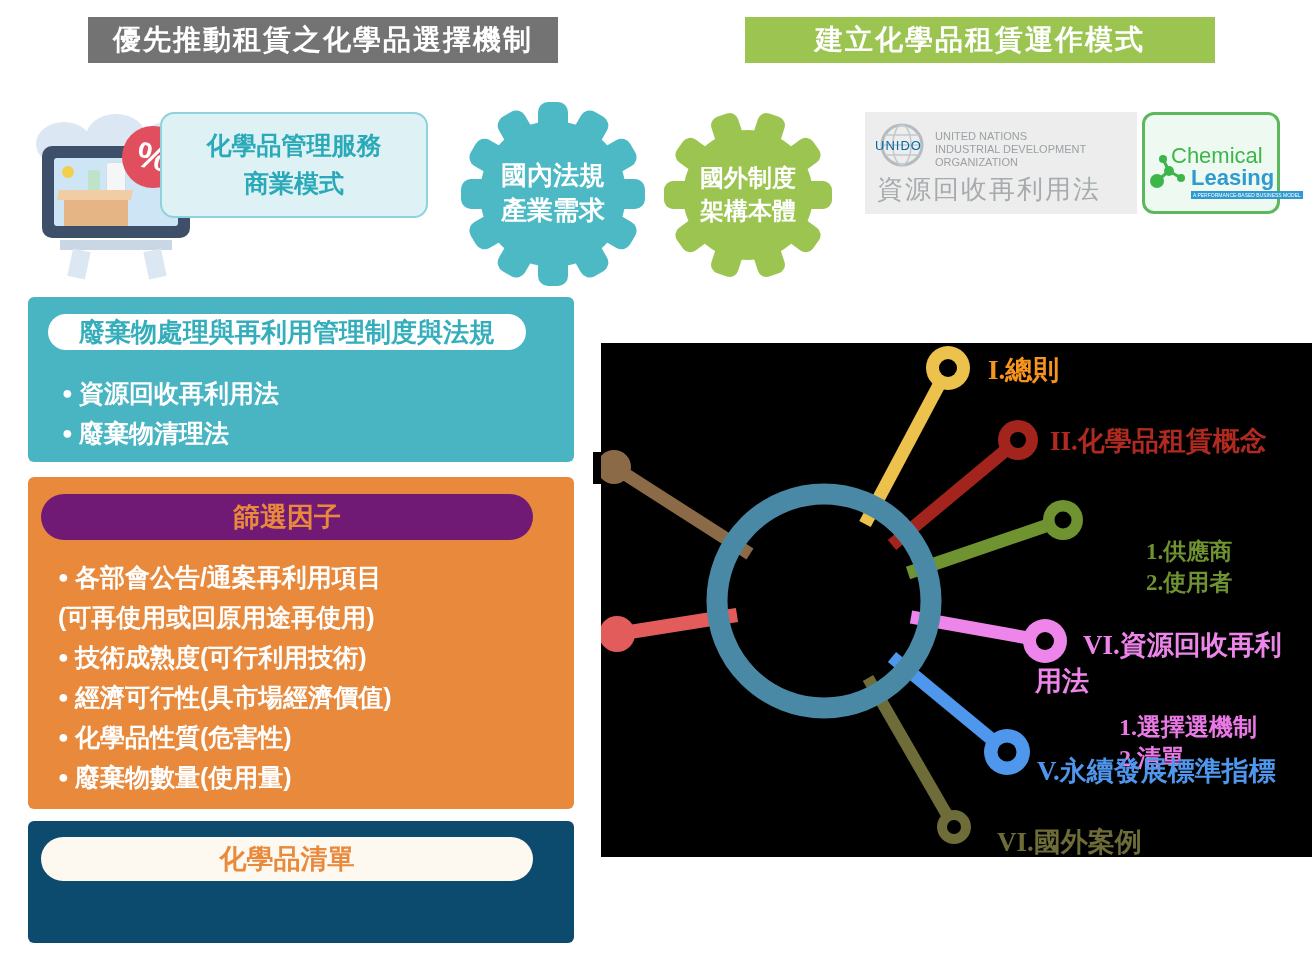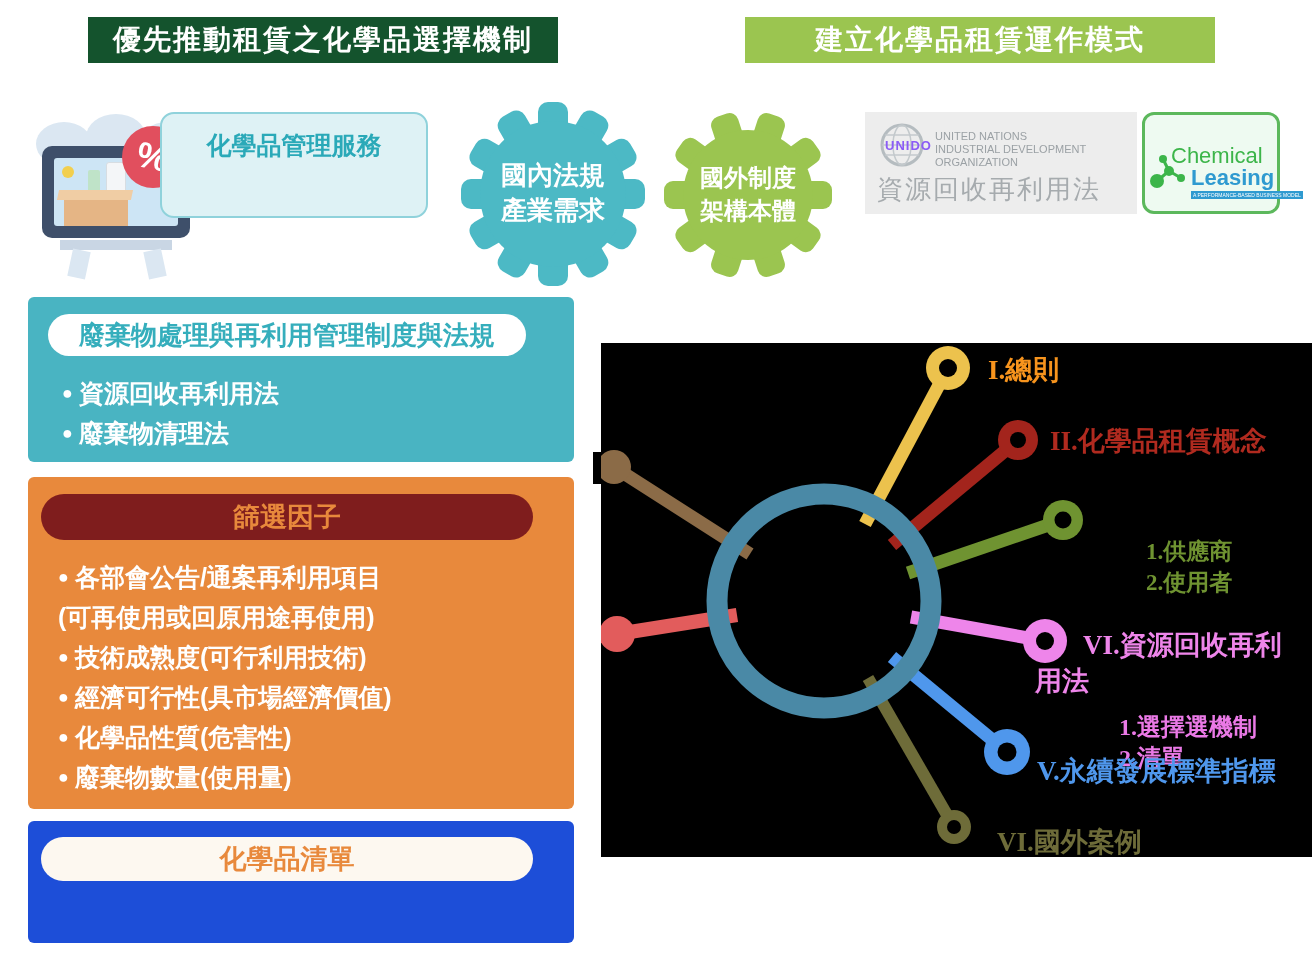--- a/index.html
+++ b/index.html
@@ -3,21 +3,21 @@
 <meta charset="utf-8">
 <style>
   html,body{margin:0;padding:0;background:#fff;}
   .canvas{position:relative;width:1312px;height:964px;background:#ffffff;overflow:hidden;
           font-family:"Liberation Sans","DejaVu Sans",sans-serif;}
   .abs{position:absolute;}
 
   
   .banner{position:absolute;display:flex;align-items:center;justify-content:center;
           color:#fff;font-weight:bold;font-size:28px;letter-spacing:2px;}
-  .banner-teal{left:88px;top:17px;width:470px;height:46px;background:#14532d;}
+  .banner-teal{left:88px;top:17px;width:470px;height:46px;background:#737373;}
   .banner-green{left:745px;top:17px;width:470px;height:46px;background:#9bc550;}
 
   
   .biz-box{left:160px;top:112px;width:268px;height:106px;background:#def2f5;
            border:2px solid #8fd2db;border-radius:14px;color:#2aa9b8;font-size:25px;
            font-weight:bold;text-align:center;line-height:38px;padding-top:12px;box-sizing:border-box;}
 
   
   .illus{left:30px;top:98px;width:175px;height:185px;}
   .illus *{position:absolute;}
@@ -37,41 +37,41 @@
   .stand-leg{top:152px;width:18px;height:28px;background:#dbe7f2;}
 
   
   .gear-label{position:absolute;color:#fff;font-weight:bold;text-align:center;}
   .gear-label-1{left:483px;top:158px;width:140px;font-size:26px;line-height:35px;}
   .gear-label-2{left:679px;top:161px;width:138px;font-size:24px;line-height:33px;}
 
   
   .unido-box{left:865px;top:112px;width:272px;height:102px;background:#ededed;}
   .un-emblem{position:absolute;left:14px;top:10px;width:46px;height:46px;}
-  .unido-acronym{position:absolute;left:20px;top:26px;font-size:13px;font-weight:bold;color:#8b5cf6;letter-spacing:1px;}
+  .unido-acronym{position:absolute;left:10px;top:26px;font-size:13px;font-weight:normal;color:#0369a1;letter-spacing:1px;}
   .unido-en{position:absolute;left:70px;top:18px;font-size:11px;color:#9ba1a5;line-height:13px;}
   .unido-zh{position:absolute;left:12px;top:60px;font-size:26px;color:#a6abae;letter-spacing:2px;}
 
   
   .cl-box{left:1142px;top:112px;width:138px;height:102px;background:#eefaf1;
           border:3px solid #5cb85c;border-radius:12px;box-sizing:border-box;}
   .cl-word1{position:absolute;left:26px;top:28px;color:#3cb54a;font-size:22px;font-weight:normal;}
   .cl-word2{position:absolute;left:46px;top:50px;color:#2f9ad0;font-size:22px;font-weight:bold;}
   .cl-tagline{position:absolute;left:46px;top:76px;background:#2f9ad0;color:#fff;font-size:5px;
               padding:1px 2px;white-space:nowrap;}
 
   
   .info-box{position:absolute;border-radius:6px;}
   .teal-box{left:28px;top:297px;width:546px;height:165px;background:#49b4c2;}
   .orange-box1{left:28px;top:477px;width:546px;height:332px;background:#e8893c;}
-  .orange-box2{left:28px;top:821px;width:546px;height:122px;background:#1d4ed8;}
+  .orange-box2{left:28px;top:821px;width:546px;height:122px;background:#0c4a6e;}
   .pill{position:absolute;border-radius:24px;display:flex;align-items:center;justify-content:center;
         font-weight:bold;}
-  .teal-box .pill{left:20px;top:17px;width:478px;height:42px;background:#ffffff;color:#35aebc;font-size:26px;}
-  .orange-box1 .pill{left:13px;top:17px;width:492px;height:46px;background:#7f1d1d;color:#e8893c;font-size:27px;}
+  .teal-box .pill{left:20px;top:17px;width:478px;height:36px;background:#ffffff;color:#35aebc;font-size:26px;}
+  .orange-box1 .pill{left:13px;top:17px;width:492px;height:46px;background:#701a75;color:#e8893c;font-size:27px;}
   .orange-box2 .pill{left:13px;top:16px;width:492px;height:44px;background:#fdf8f0;color:#e8893c;font-size:27px;}
   .rows{position:absolute;color:#fff;font-size:25px;font-weight:600;}
   .teal-box .rows{left:34px;top:76px;line-height:40px;}
   .orange-box1 .rows{left:30px;top:80px;line-height:40px;}
   .orange-box2 .rows{left:30px;top:70px;line-height:40px;}
   .row.bullet::before{content:"●";font-size:18px;margin-right:6px;vertical-align:3px;}
 
   
   .panel{left:601px;top:343px;width:711px;height:514px;background:#000;}
   .panel-notch{left:593px;top:452px;width:9px;height:32px;background:#000;}
@@ -112,20 +112,21 @@
       <div class="carton"></div>
       <div class="carton-flap"></div>
     </div>
     <div class="badge">
       <span>%</span>
     </div>
   </div>
 
   <div class="abs biz-box">
     <div>化學品管理服務</div>
+    <div>商業模式</div>
   </div>
 
   <svg class="abs" style="left:450px;top:98px;" width="400" height="195" viewBox="450 98 400 195">
     <g fill="#4cb9c5">
       <rect x="461" y="179" width="184" height="30" rx="10"></rect>
       <rect x="461" y="179" width="184" height="30" rx="10" transform="rotate(30 553 194)"></rect>
       <rect x="461" y="179" width="184" height="30" rx="10" transform="rotate(60 553 194)"></rect>
       <rect x="461" y="179" width="184" height="30" rx="10" transform="rotate(90 553 194)"></rect>
       <rect x="461" y="179" width="184" height="30" rx="10" transform="rotate(120 553 194)"></rect>
       <rect x="461" y="179" width="184" height="30" rx="10" transform="rotate(150 553 194)"></rect>

